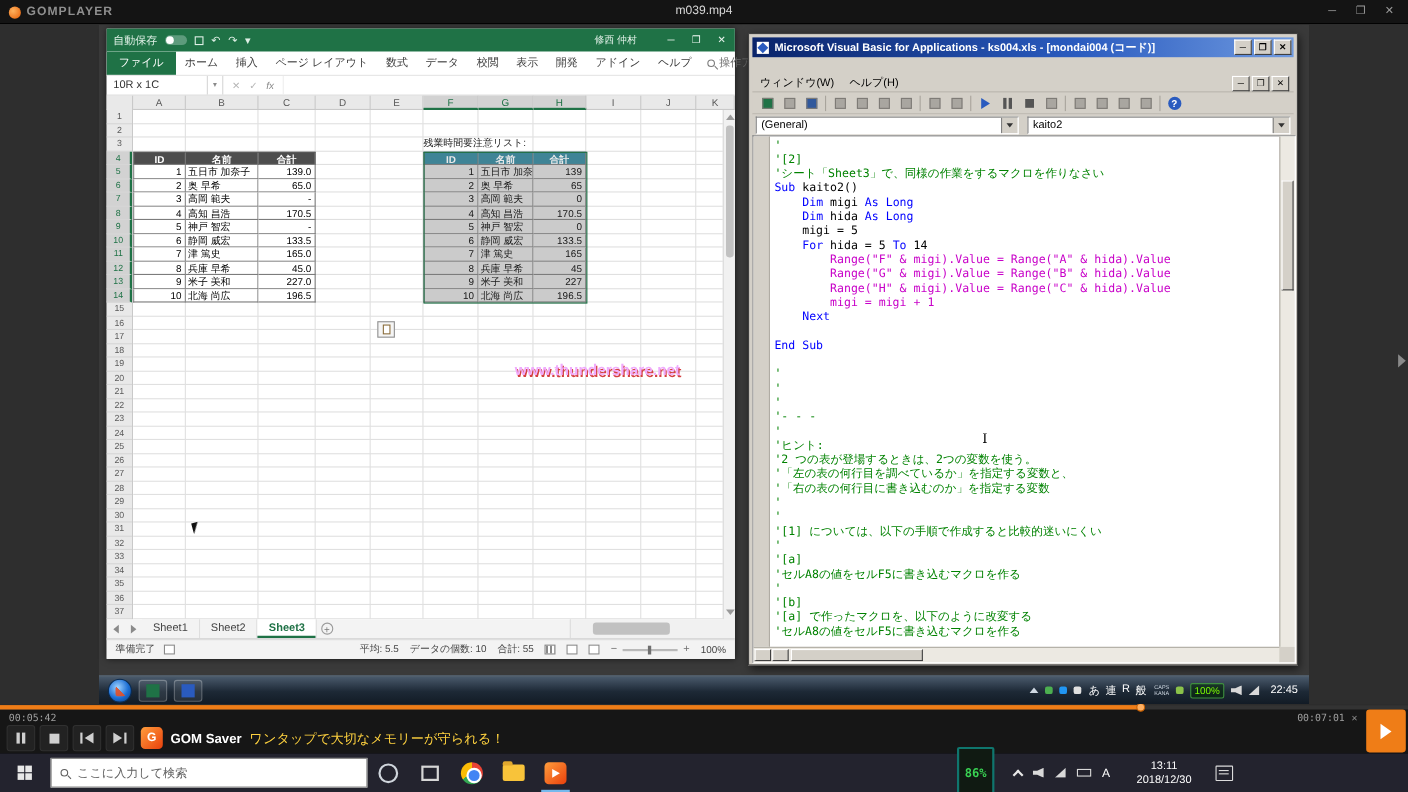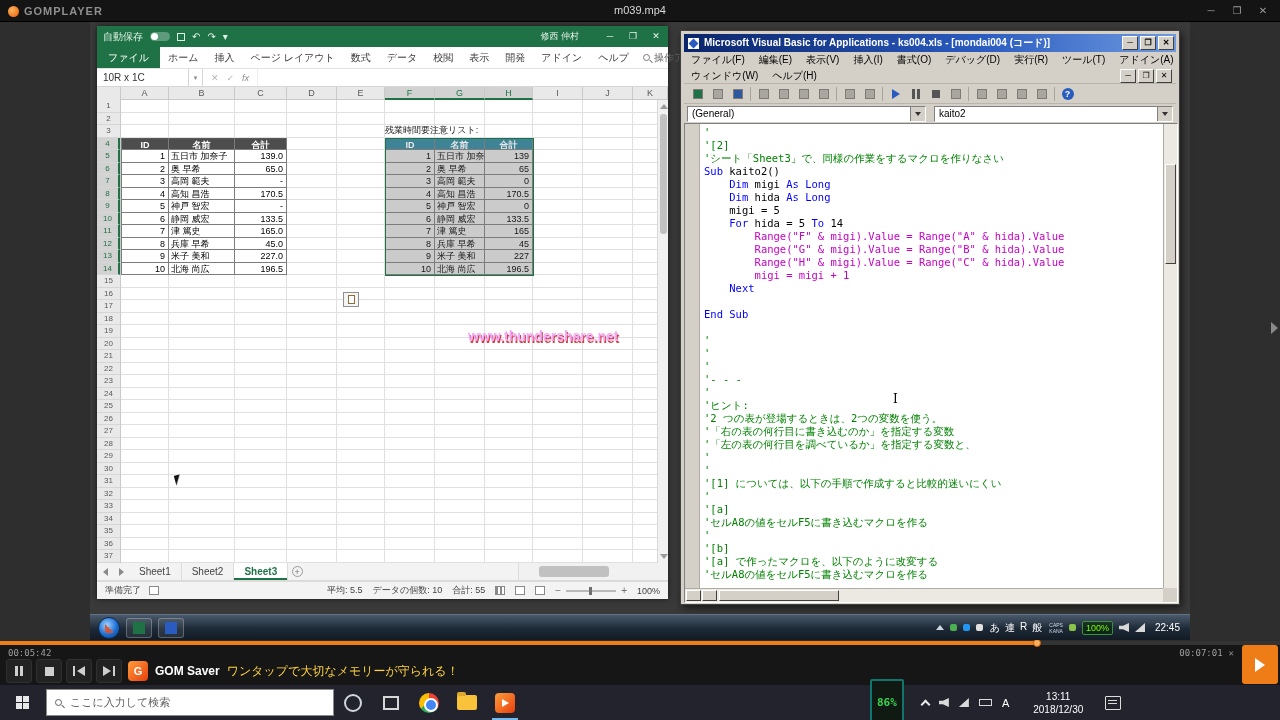--- a/index.html
+++ b/index.html
@@ -552,31 +552,20 @@
     <div id="vb">
       <div id="vb-titlebar">
         <span id="vb-icon"></span>
         <span>Microsoft Visual Basic for Applications - ks004.xls - [mondai004 (コード)]</span>
         <div id="vb-tb-controls">
           <span class="btn3d">─</span>
           <span class="btn3d">❐</span>
           <span class="btn3d">✕</span>
         </div>
       </div>
-      <div id="vb-menu1">
-          <div class="vb-menuitem">ファイル(F)</div>
-          <div class="vb-menuitem">編集(E)</div>
-          <div class="vb-menuitem">表示(V)</div>
-          <div class="vb-menuitem">挿入(I)</div>
-          <div class="vb-menuitem">書式(O)</div>
-          <div class="vb-menuitem">デバッグ(D)</div>
-          <div class="vb-menuitem">実行(R)</div>
-          <div class="vb-menuitem">ツール(T)</div>
-          <div class="vb-menuitem">アドイン(A)</div>
-        </div>
       <div id="vb-menu2">
 
       <div class="vb-menuitem">ウィンドウ(W)</div>
           <div class="vb-menuitem">ヘルプ(H)</div>
           <div id="vb-child-controls">
           <span class="btn3d">─</span>
           <span class="btn3d">❐</span>
           <span class="btn3d">✕</span>
         </div>
         </div>
@@ -674,22 +663,22 @@
             <div class="vb-line"></div>
             <div class="vb-line"><span class="tk-k">End Sub</span></div>
             <div class="vb-line"></div>
             <div class="vb-line"><span class="tk-c">'</span></div>
             <div class="vb-line"><span class="tk-c">'</span></div>
             <div class="vb-line"><span class="tk-c">'</span></div>
             <div class="vb-line"><span class="tk-c">'- - -</span></div>
             <div class="vb-line"><span class="tk-c">'</span></div>
             <div class="vb-line"><span class="tk-c">'ヒント:</span></div>
             <div class="vb-line"><span class="tk-c">'2 つの表が登場するときは、2つの変数を使う。</span></div>
+            <div class="vb-line"><span class="tk-c">'「左の表の何行目を調べているか」を指定する変数と、</span></div>
             <div class="vb-line"><span class="tk-c">'「右の表の何行目に書き込むのか」を指定する変数</span></div>
-            <div class="vb-line"><span class="tk-c">'「左の表の何行目を調べているか」を指定する変数と、</span></div>
             <div class="vb-line"><span class="tk-c">'</span></div>
             <div class="vb-line"><span class="tk-c">'</span></div>
             <div class="vb-line"><span class="tk-c">'[1] については、以下の手順で作成すると比較的迷いにくい</span></div>
             <div class="vb-line"><span class="tk-c">'</span></div>
             <div class="vb-line"><span class="tk-c">'[a]</span></div>
             <div class="vb-line"><span class="tk-c">'セルA8の値をセルF5に書き込むマクロを作る</span></div>
             <div class="vb-line"><span class="tk-c">'</span></div>
             <div class="vb-line"><span class="tk-c">'[b]</span></div>
             <div class="vb-line"><span class="tk-c">'[a] で作ったマクロを、以下のように改変する</span></div>
             <div class="vb-line"><span class="tk-c">'セルA8の値をセルF5に書き込むマクロを作る</span></div>

